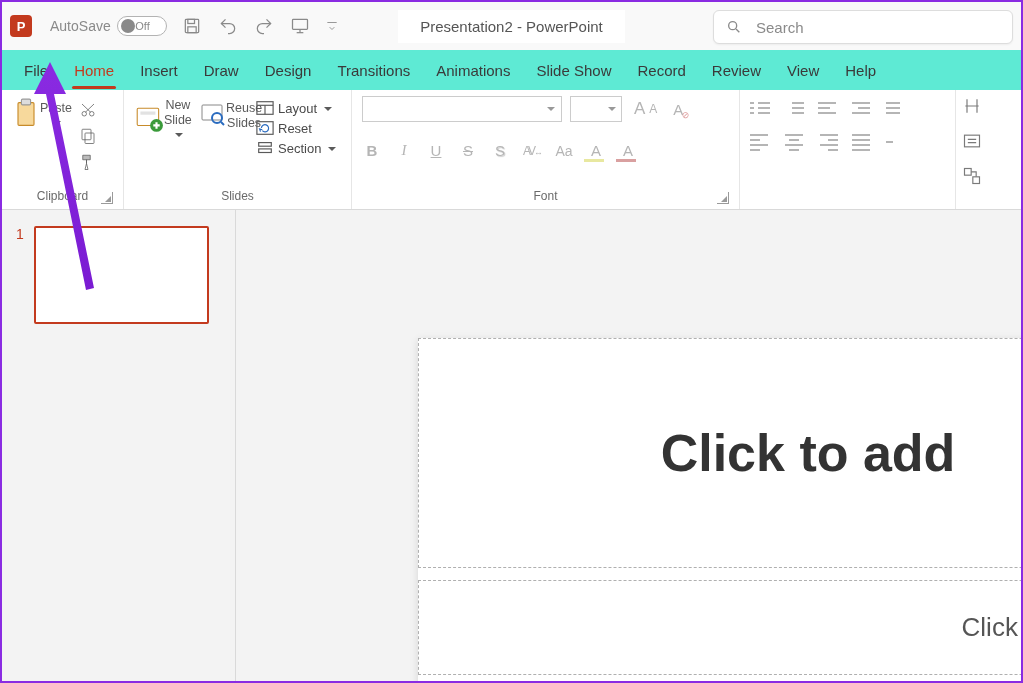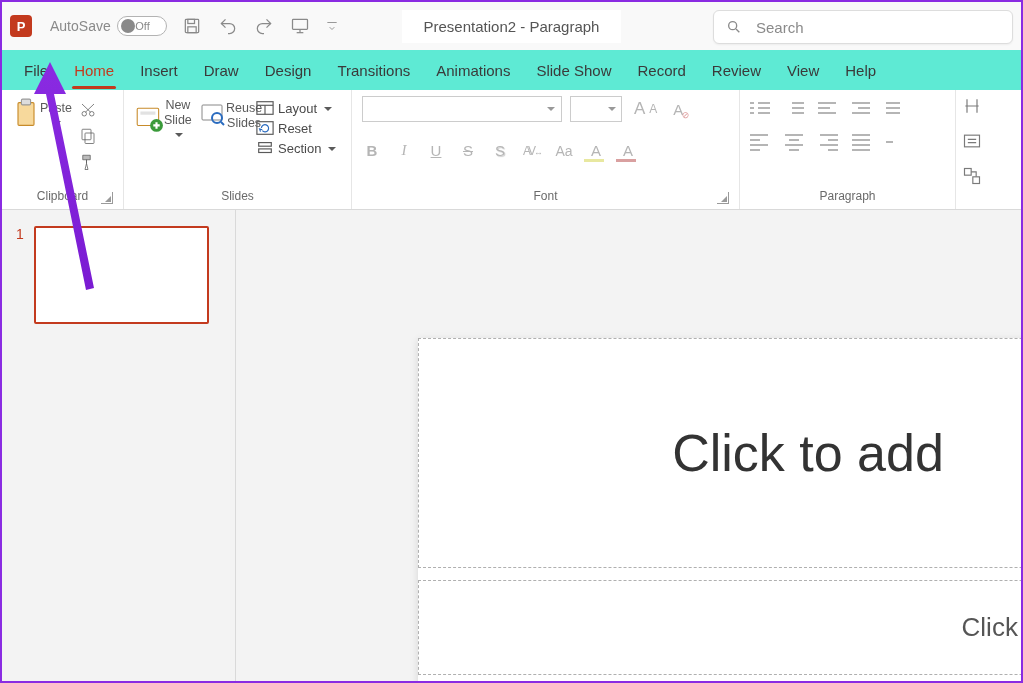--- a/index.html
+++ b/index.html
@@ -155,21 +155,21 @@
   }
   .slide {
     position:absolute; top:128px; left:182px; width:1000px; height:560px; background:#fff;
     box-shadow:0 2px 8px rgba(0,0,0,0.12);
   }
   .ph {
     position:absolute; border:1px dashed #b0b0b0;
   }
   .ph-title { top:0px; left:0px; width:780px; height:230px;
     display:flex; align-items:center; justify-content:center;}
-  .ph-title span { font-size:52px; color:#333; font-weight:400;}
+  .ph-title span { font-size:52px; color:#333; font-weight:700;}
   .ph-sub { top:242px; left:0px; width:780px; height:95px;
     display:flex; align-items:center; justify-content:flex-end; padding-right:10px;}
   .ph-sub span { font-size:26px; color:#555; }
 
   
   .arrow {
     position:absolute; z-index:200; pointer-events:none;
   }
 </style>
 </head>
@@ -214,21 +214,21 @@
     </div>
     <div class="qat-btn" style="width:14px;">
       <svg viewBox="0 0 24 24">
           <path d="M4 6h16"></path>
           <path d="M8 14l4 4 4-4"></path>
         </svg>
     </div>
   </div>
 
   <div class="doc-title-wrap">
-    <div class="doc-title">Presentation2  -  Paragraph</div>
+    <div class="doc-title">Presentation2  -  PowerPoint</div>
   </div>
 
   <div class="searchbox">
     <svg viewBox="0 0 24 24">
         <circle cx="10" cy="10" r="6"></circle>
         <path d="M20 20l-5-5"></path>
       </svg>
     <span>Search</span>
   </div>
 </div>
@@ -448,21 +448,20 @@
               <span style="width:18px;"></span>
               <span style="width:18px;"></span>
               <span style="width:18px;"></span>
             </div>
           </div>
         <div class="para-ico">
             <div class="lines"><span style="width:7px;display:inline-block;"></span></div>
           </div>
       </div>
     </div>
-    <div class="group-label">Paragraph</div>
   </div>
 
   <div class="rightstack">
     <div><svg viewBox="0 0 24 24">
           <path d="M6 4v16M18 4v16M4 12h16"></path>
         </svg></div>
     <div><svg viewBox="0 0 24 24">
           <rect x="3" y="5" width="18" height="14"></rect>
           <path d="M7 10h10M7 14h10"></path>
         </svg></div>

